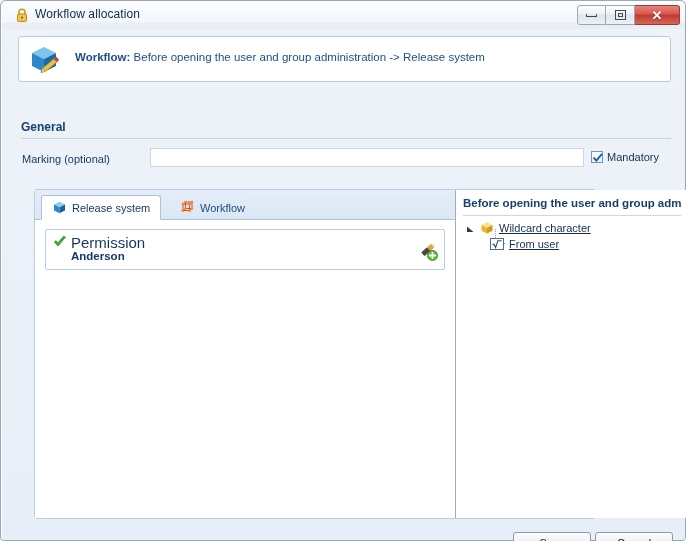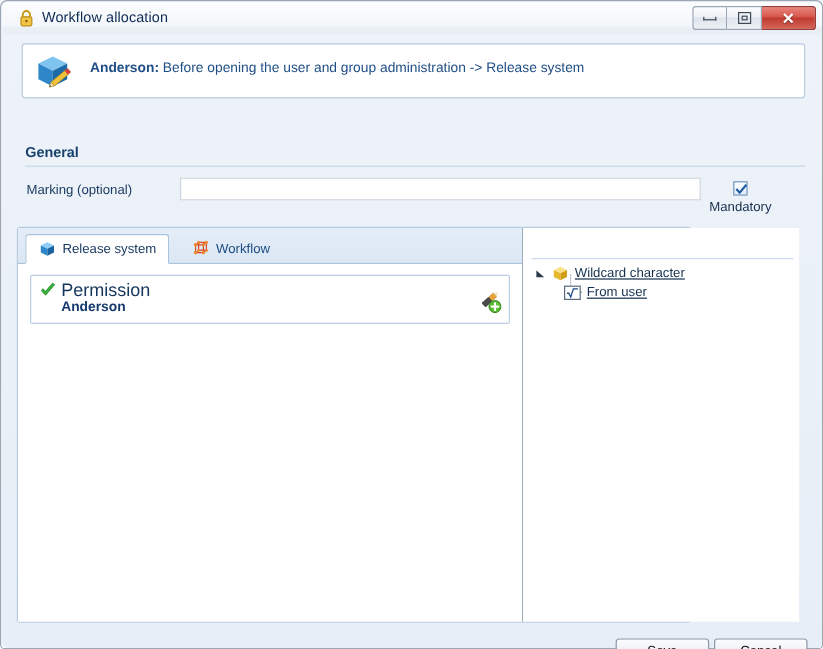--- a/index.html
+++ b/index.html
@@ -165,41 +165,40 @@
     color: #1a1a1a;
     padding: 0 4px;
     outline: none;
   }
   .mandatory-wrap {
     position: absolute;
     left: 589px; top: 122px;
     display: flex;
     align-items: center;
     gap: 4px;
-    flex-direction: column;
   }
   .chk {
     width: 12px; height: 12px;
     box-sizing: border-box;
     border: 1px solid #7096c0;
     background: linear-gradient(to bottom, #fbfdff 0%, #e4eefa 100%);
     position: relative;
     flex: none;
   }
   .chk svg { position: absolute; left: 0; top: 0; }
   .mandatory-text {
     font-size: 11px;
     color: #16304f;
     white-space: nowrap;
   }
 
   
   .main-panel {
     position: absolute;
-    left: 12px; top: 160px;
+    left: 32px; top: 160px;
     width: 562px; height: 330px;
     box-sizing: border-box;
     border: 1px solid #b8cce0;
     border-radius: 3px;
     background: #ffffff;
   }
   .left-pane {
     position: absolute;
     left: 0; top: 0;
     width: 420px; height: 328px;
@@ -390,21 +389,21 @@
             <polygon points="31,12 19,18 19,31 31,25" fill="#1c6aa8"></polygon>
             <g transform="rotate(-40 24 24)">
               <rect x="17" y="22.5" width="16" height="4.2" fill="#f0c23a" stroke="#b8901c" stroke-width="0.6"></rect>
               <polygon points="17,22.5 13,24.6 17,26.7" fill="#f4e6c4" stroke="#b8901c" stroke-width="0.6"></polygon>
               <polygon points="13,24.6 14.6,23.8 14.6,25.4" fill="#4b4b4b"></polygon>
               <rect x="31.5" y="22.5" width="3.5" height="4.2" fill="#d8403a"></rect>
             </g>
           </svg>
         </span>
         <span class="wf-title">
-          <b>Anderson:</b><span> Before opening the user and group administration -&gt; Release system</span>
+          <b>Workflow:</b><span> Before opening the user and group administration -&gt; Release system</span>
         </span>
       </div>
 
       <div class="general-label">General</div>
       <div class="general-rule"></div>
 
       <div class="marking-label">Marking (optional)</div>
       <input class="marking-input" type="text" value="" style="">
 
       <div class="mandatory-wrap">
@@ -476,20 +475,21 @@
                 <circle cx="14.5" cy="14.5" r="5" fill="#5bbd34" stroke="#2f7d14" stroke-width="0.8"></circle>
                 <path d="M14.5 11.7 V17.3 M11.7 14.5 H17.3" stroke="#ffffff" stroke-width="1.8" stroke-linecap="round"></path>
               </svg>
             </span>
           </div>
         </div>
 
         <div class="splitter"></div>
 
         <div class="right-pane">
+          <div class="tree-title">Before opening the user and group adm</div>
           <div class="tree-rule"></div>
 
           <div class="tree-dots-v"></div>
           <div class="tree-dots-h"></div>
 
           <div class="tree-node root">
             <span class="tree-expander">
               <svg width="9" height="9" viewBox="0 0 9 9">
                 <polygon points="1,7 7.5,7 1,1.5" fill="#2b3b4d"></polygon>
               </svg>

